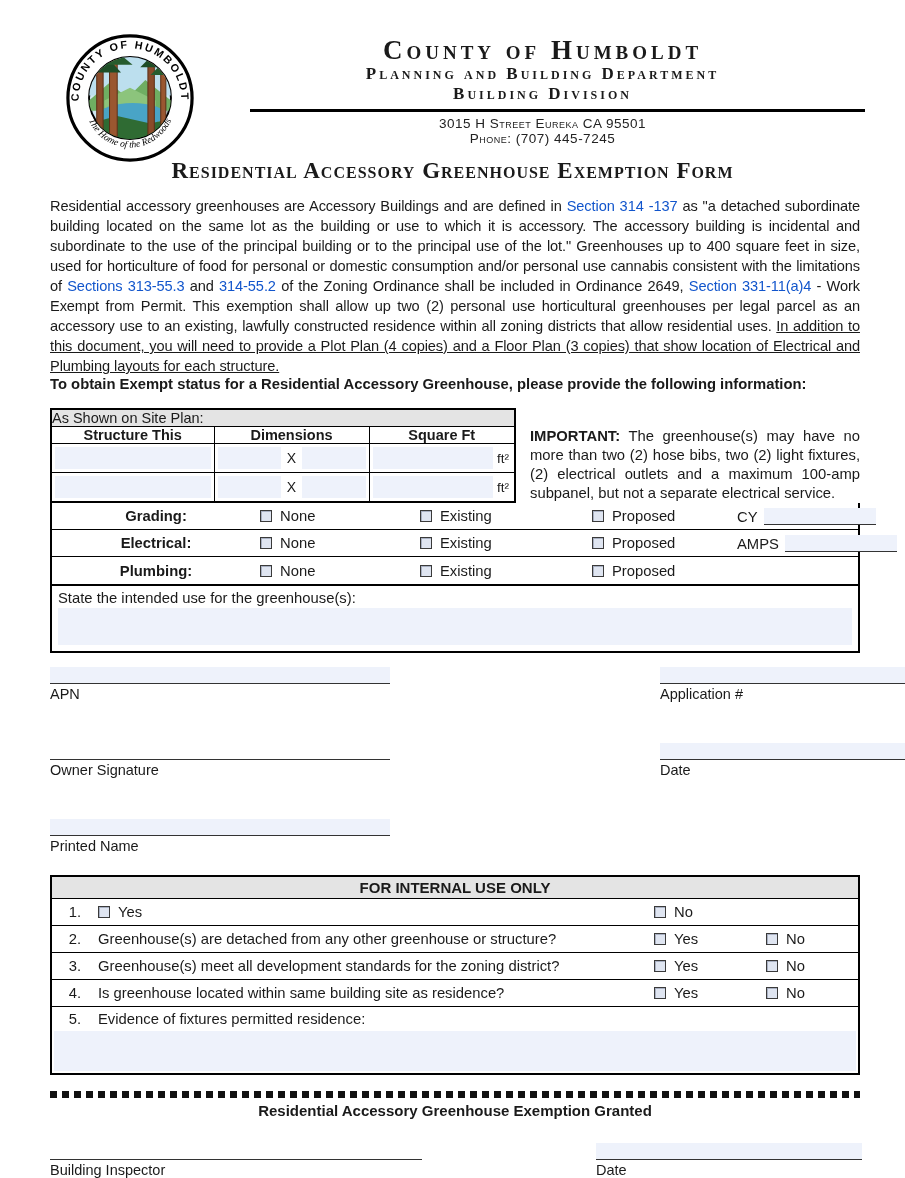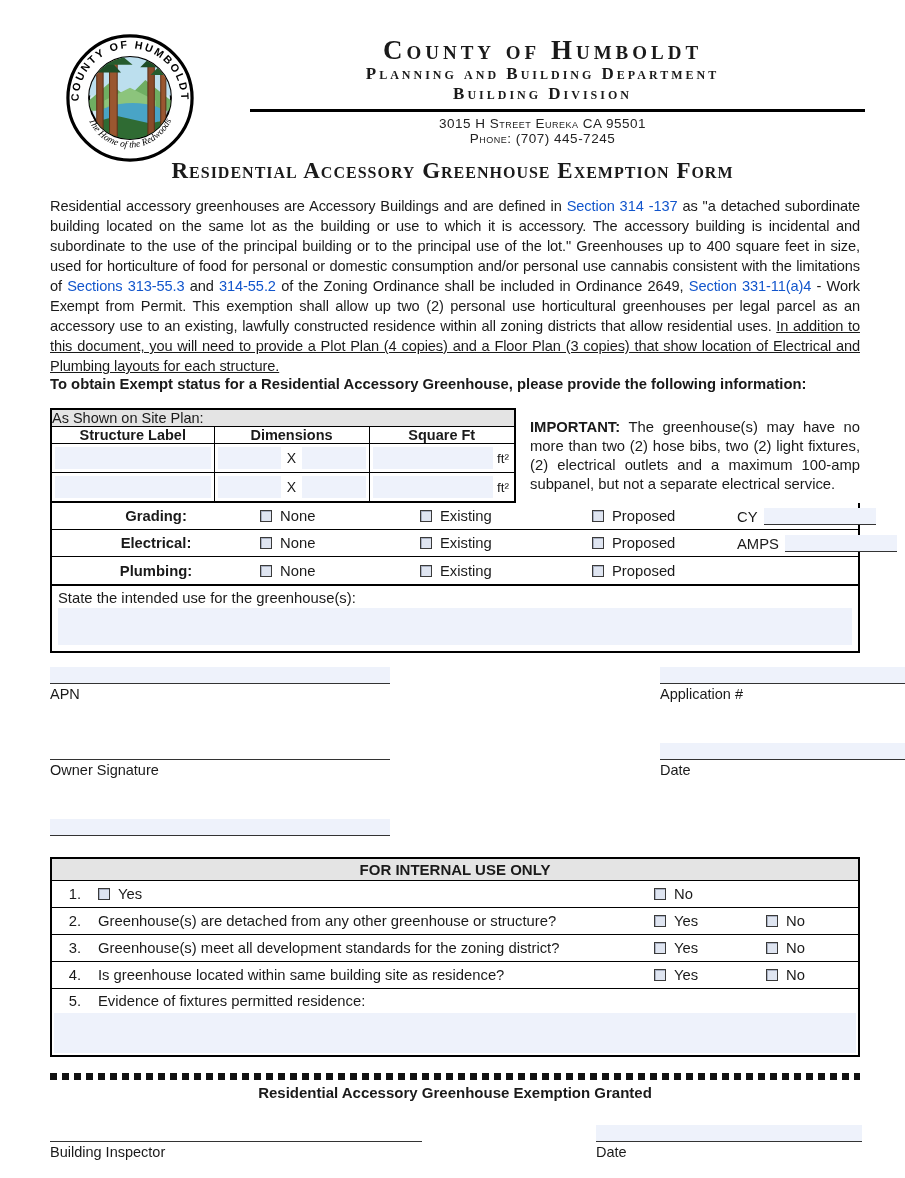--- a/index.html
+++ b/index.html
@@ -29,21 +29,21 @@
     text-align:center;font-family:"Liberation Serif",serif;font-variant:small-caps;
     font-weight:700;font-size:23px;letter-spacing:1px;margin-top:8px;
   }
   
   .content{padding:0 45px 0 50px;}
   .intro{margin-top:12px;font-size:14.6px;line-height:20px;text-align:justify;letter-spacing:-.1px;}
   .intro .link{color:var(--link);cursor:pointer;}
   .intro .ul{text-decoration:underline;}
   .instruction-line{font-size:14.8px;font-weight:700;}
   
-  .site-row{display:flex;margin-top:16px;align-items:center;}
+  .site-row{display:flex;margin-top:16px;align-items:flex-end;}
   .site-table{width:466px;border:2px solid #000;border-collapse:collapse;}
   .site-table td,.site-table th{border:1.5px solid #000;font-size:14.5px;padding:0;}
   .site-caption{background:var(--hdr-bg);text-align:left;padding:2px 6px 3px 6px;font-weight:400;}
   .site-col-h{font-weight:700;text-align:center;padding:3px 2px;}
   .cell-pad{display:flex;align-items:center;height:28px;padding:2px 3px;gap:4px;}
   .bluefield{background:var(--field-bg);height:22px;flex:1;}
   .xsep{font-size:14px;padding:0 2px;}
   .unit{font-size:13.5px;padding-right:2px;white-space:nowrap;}
   .important{flex:1;margin-left:14px;font-size:14.8px;line-height:19px;text-align:justify;}
   .important b{font-weight:700;}
@@ -138,21 +138,21 @@
 
     <div class="instruction-line">To obtain Exempt status for a Residential Accessory Greenhouse, please provide the following information:</div>
 
     <div class="site-row">
       <table class="site-table">
         <tbody>
             <tr>
               <td class="site-caption" colspan="3">As Shown on Site Plan:</td>
             </tr>
         <tr>
-          <th class="site-col-h" style="width:163px">Structure Label</th>
+          <th class="site-col-h" style="width:163px">Structure This</th>
           <th class="site-col-h" style="width:155px">Dimensions</th>
           <th class="site-col-h">Square Ft</th>
         </tr>
         <tr>
           <td>
                 <div class="cell-pad">
                   <div class="bluefield"></div>
                 </div>
               </td>
           <td>
@@ -272,20 +272,21 @@
         <div class="sig-blank sig-line"></div>
         <div class="sig-label">Owner Signature</div>
       </div>
       <div></div>
       <div class="sig-item">
         <div class="sig-field sig-line"></div>
         <div class="sig-label">Date</div>
       </div>
       <div class="sig-item">
         <div class="sig-field sig-line"></div>
+        <div class="sig-label">Printed Name</div>
       </div>
       <div></div>
         <div></div>
     </div>
 
     <div class="internal">
       <div class="internal-hdr">FOR INTERNAL USE ONLY</div>
 
       <div class="q-row">
         <div class="q-num">1.</div>

